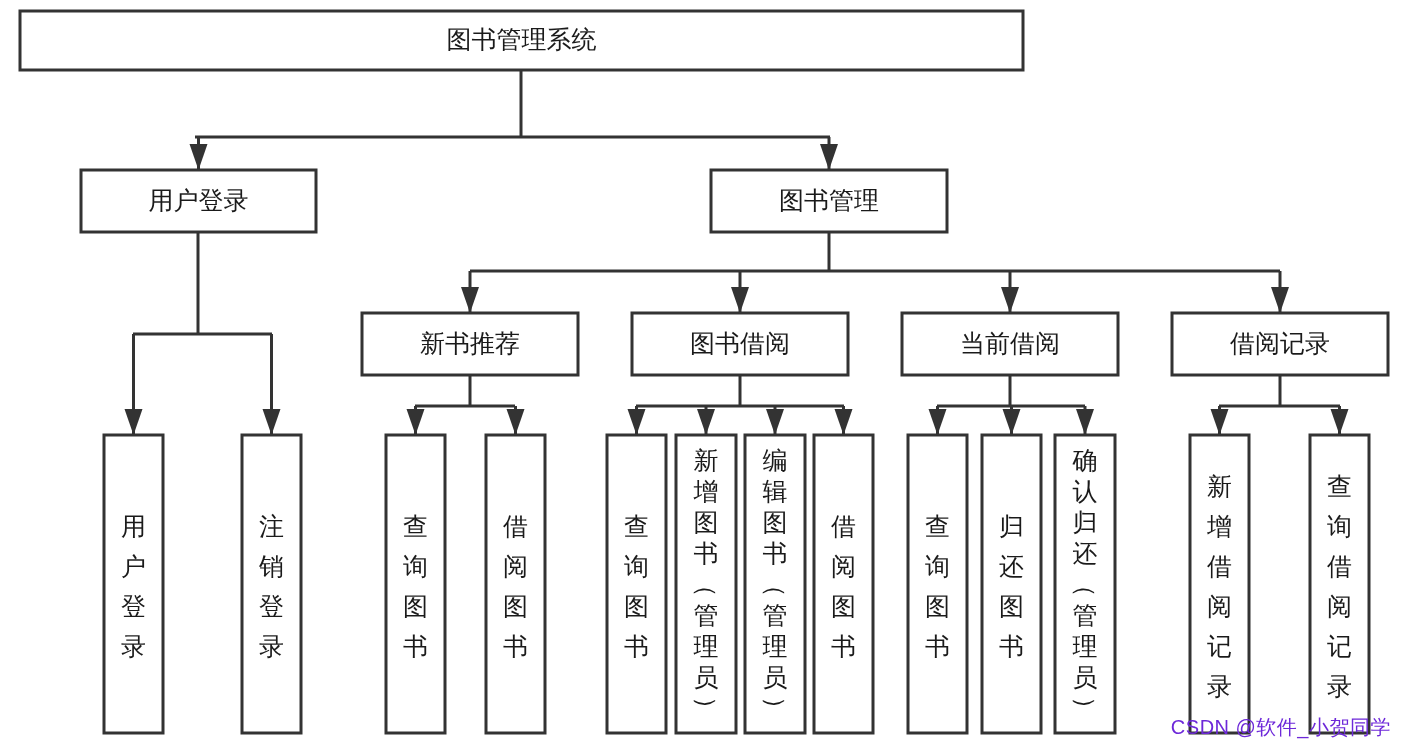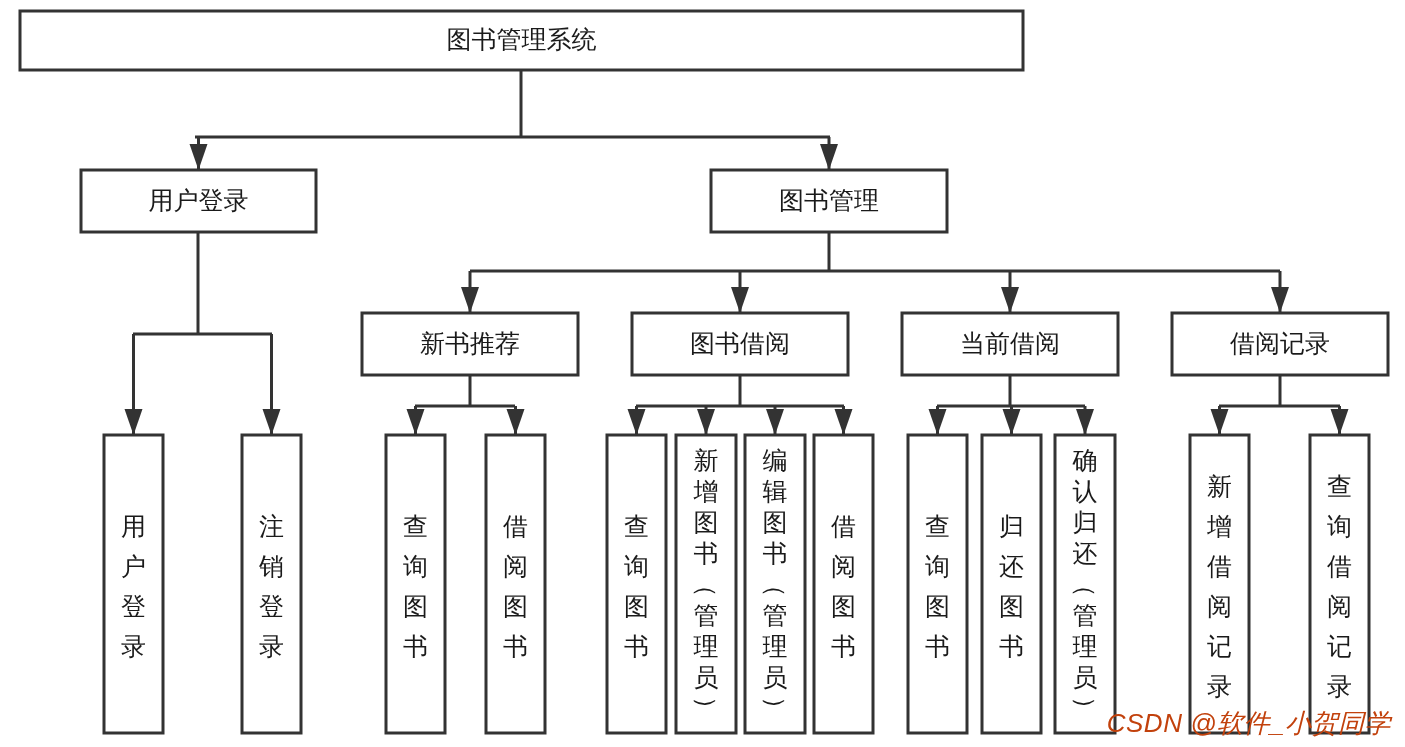--- a/index.html
+++ b/index.html
@@ -50,25 +50,24 @@
     font-family: "Liberation Sans", "DejaVu Sans", sans-serif;
     fill: #1a1a1a;
     font-size: 25px;
     text-anchor: middle;
   }
   .watermark {
     position: absolute;
     right: 14px;
     bottom: 6px;
     font-family: "Liberation Sans", "DejaVu Sans", sans-serif;
-    font-size: 26px;
-    color: #c2410c;
+    font-size: 20px;
+    color: #6d28d9;
     white-space: nowrap;
     letter-spacing: 0.5px;
-    font-style: italic;
   }
 </style>
 </head>
 <body>
 
 <div id="diagram-root">
   <svg class="flow" viewBox="0 0 1405 747">
     <g id="edges-layer">
         <line x1="521" y1="70" x2="521" y2="137" class="edge"></line>
         <line x1="195" y1="137" x2="830" y2="137" class="edge"></line>

